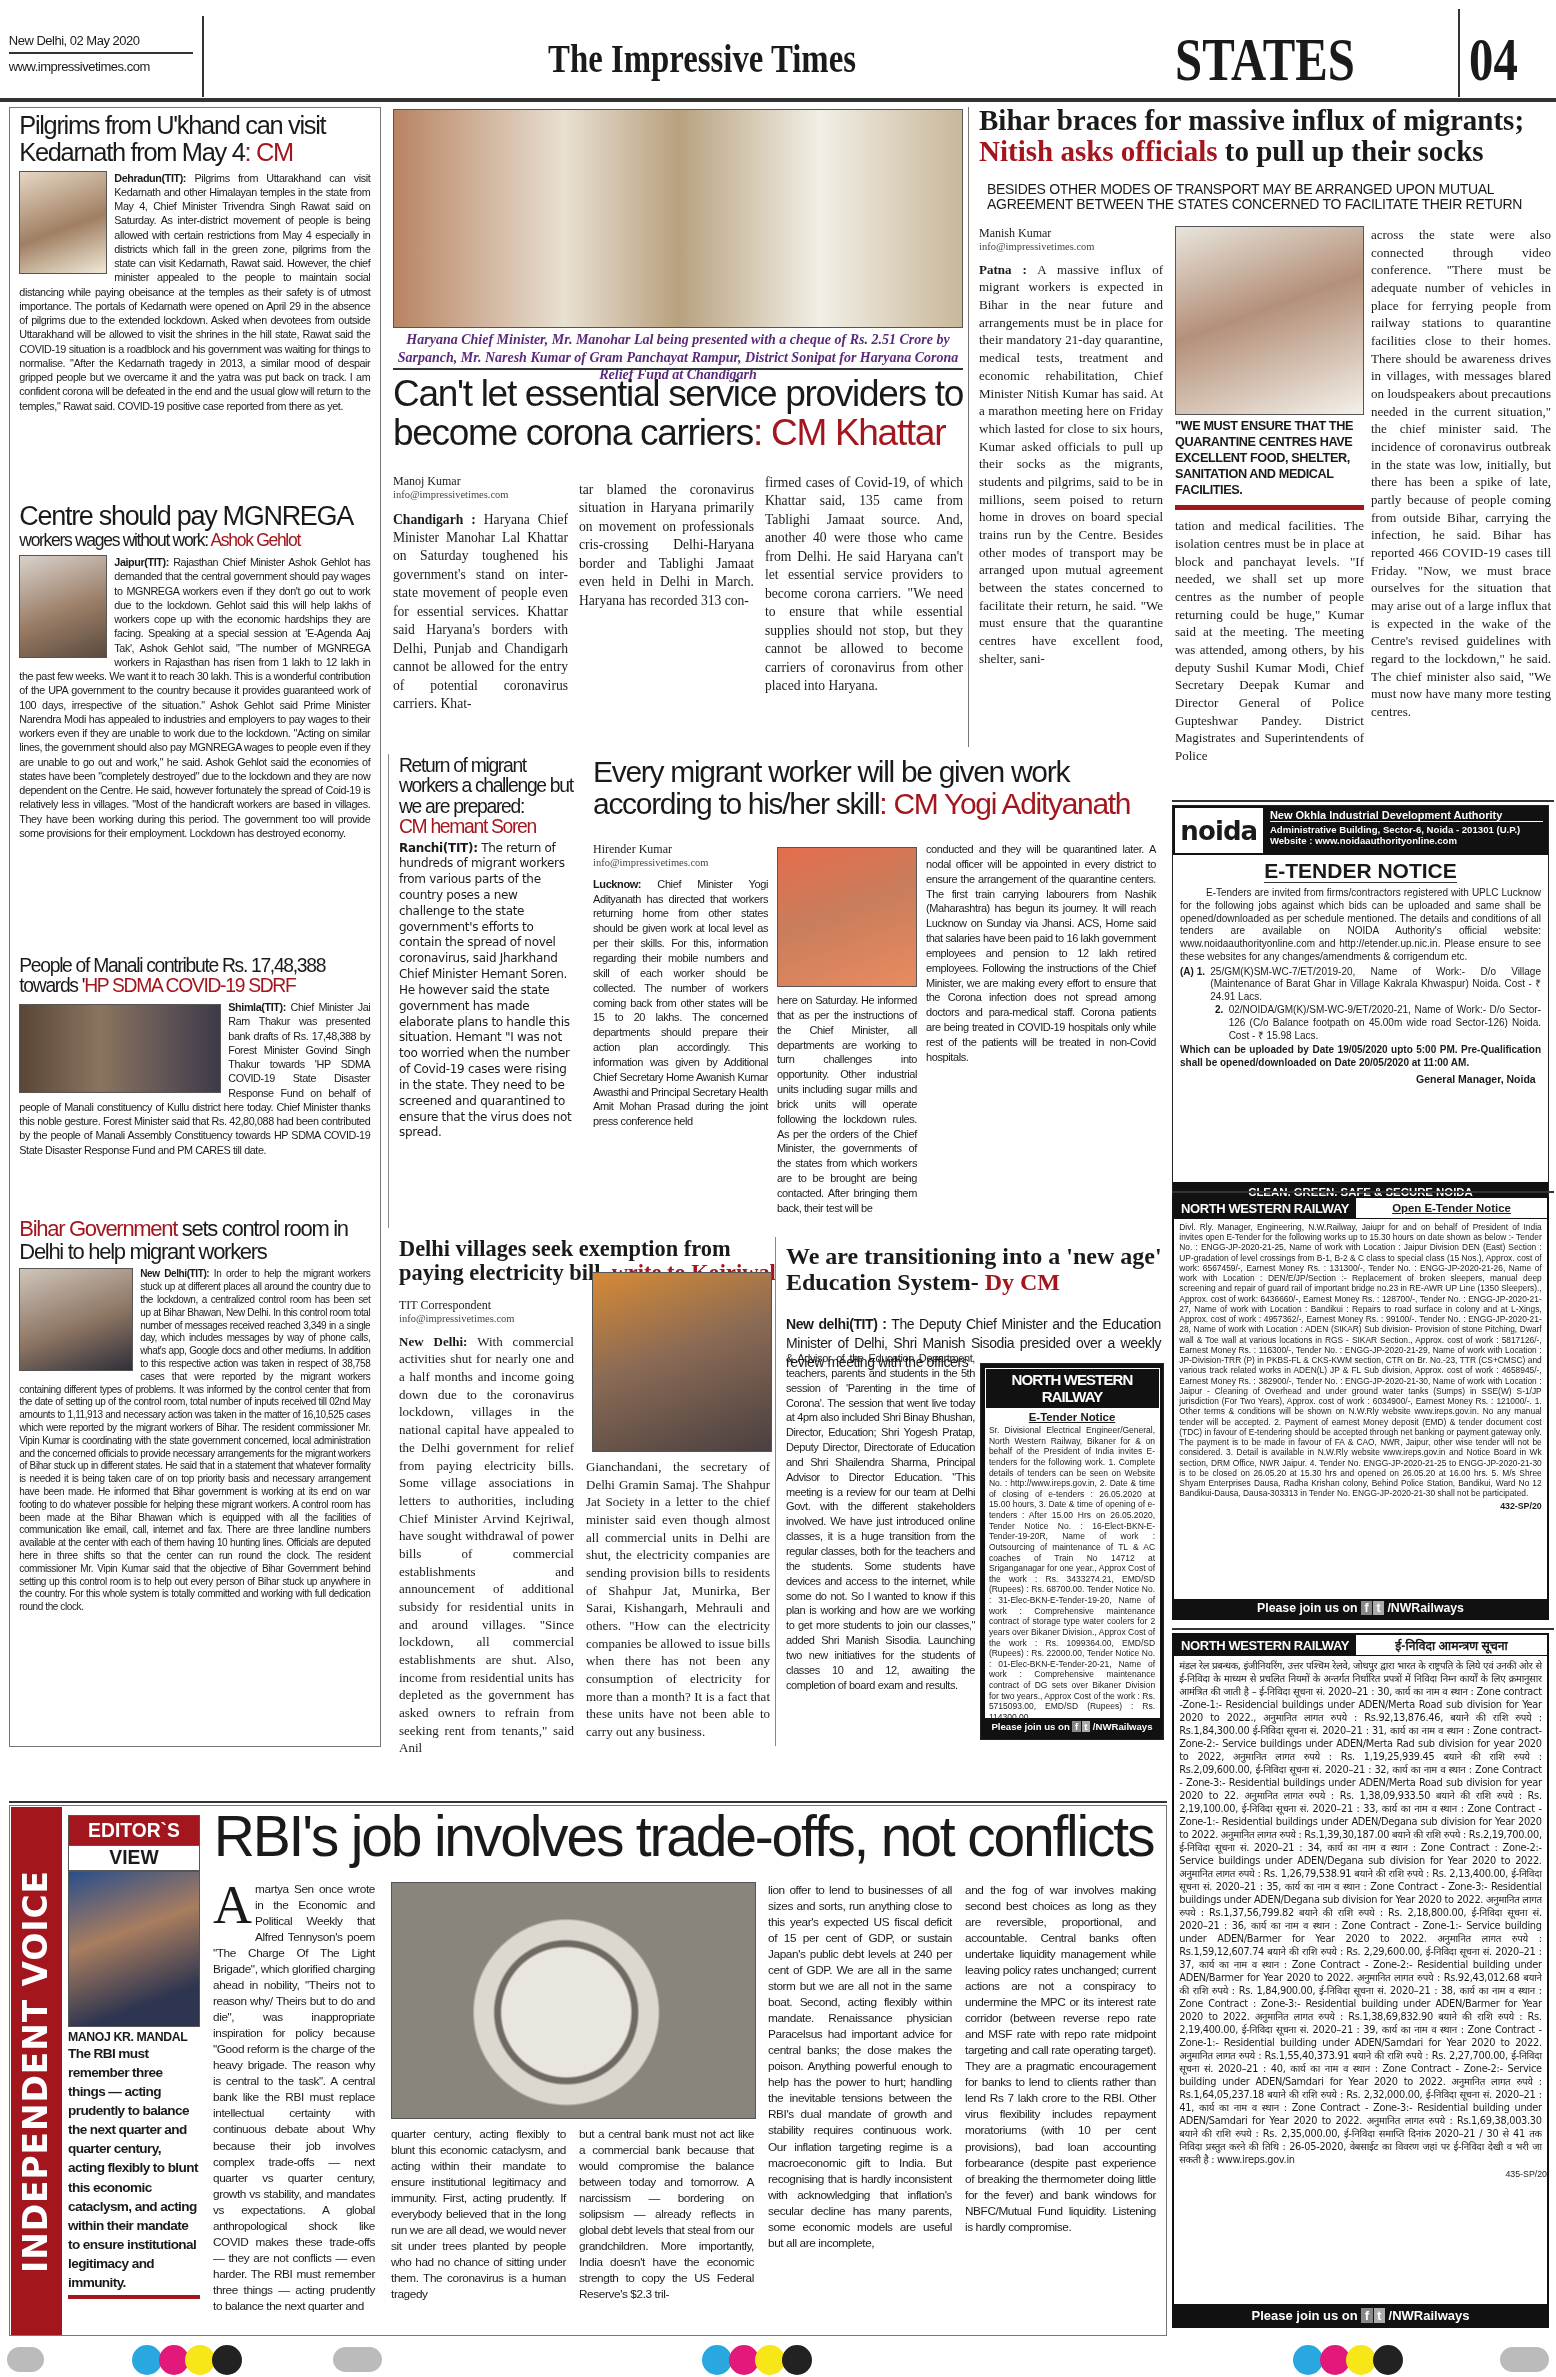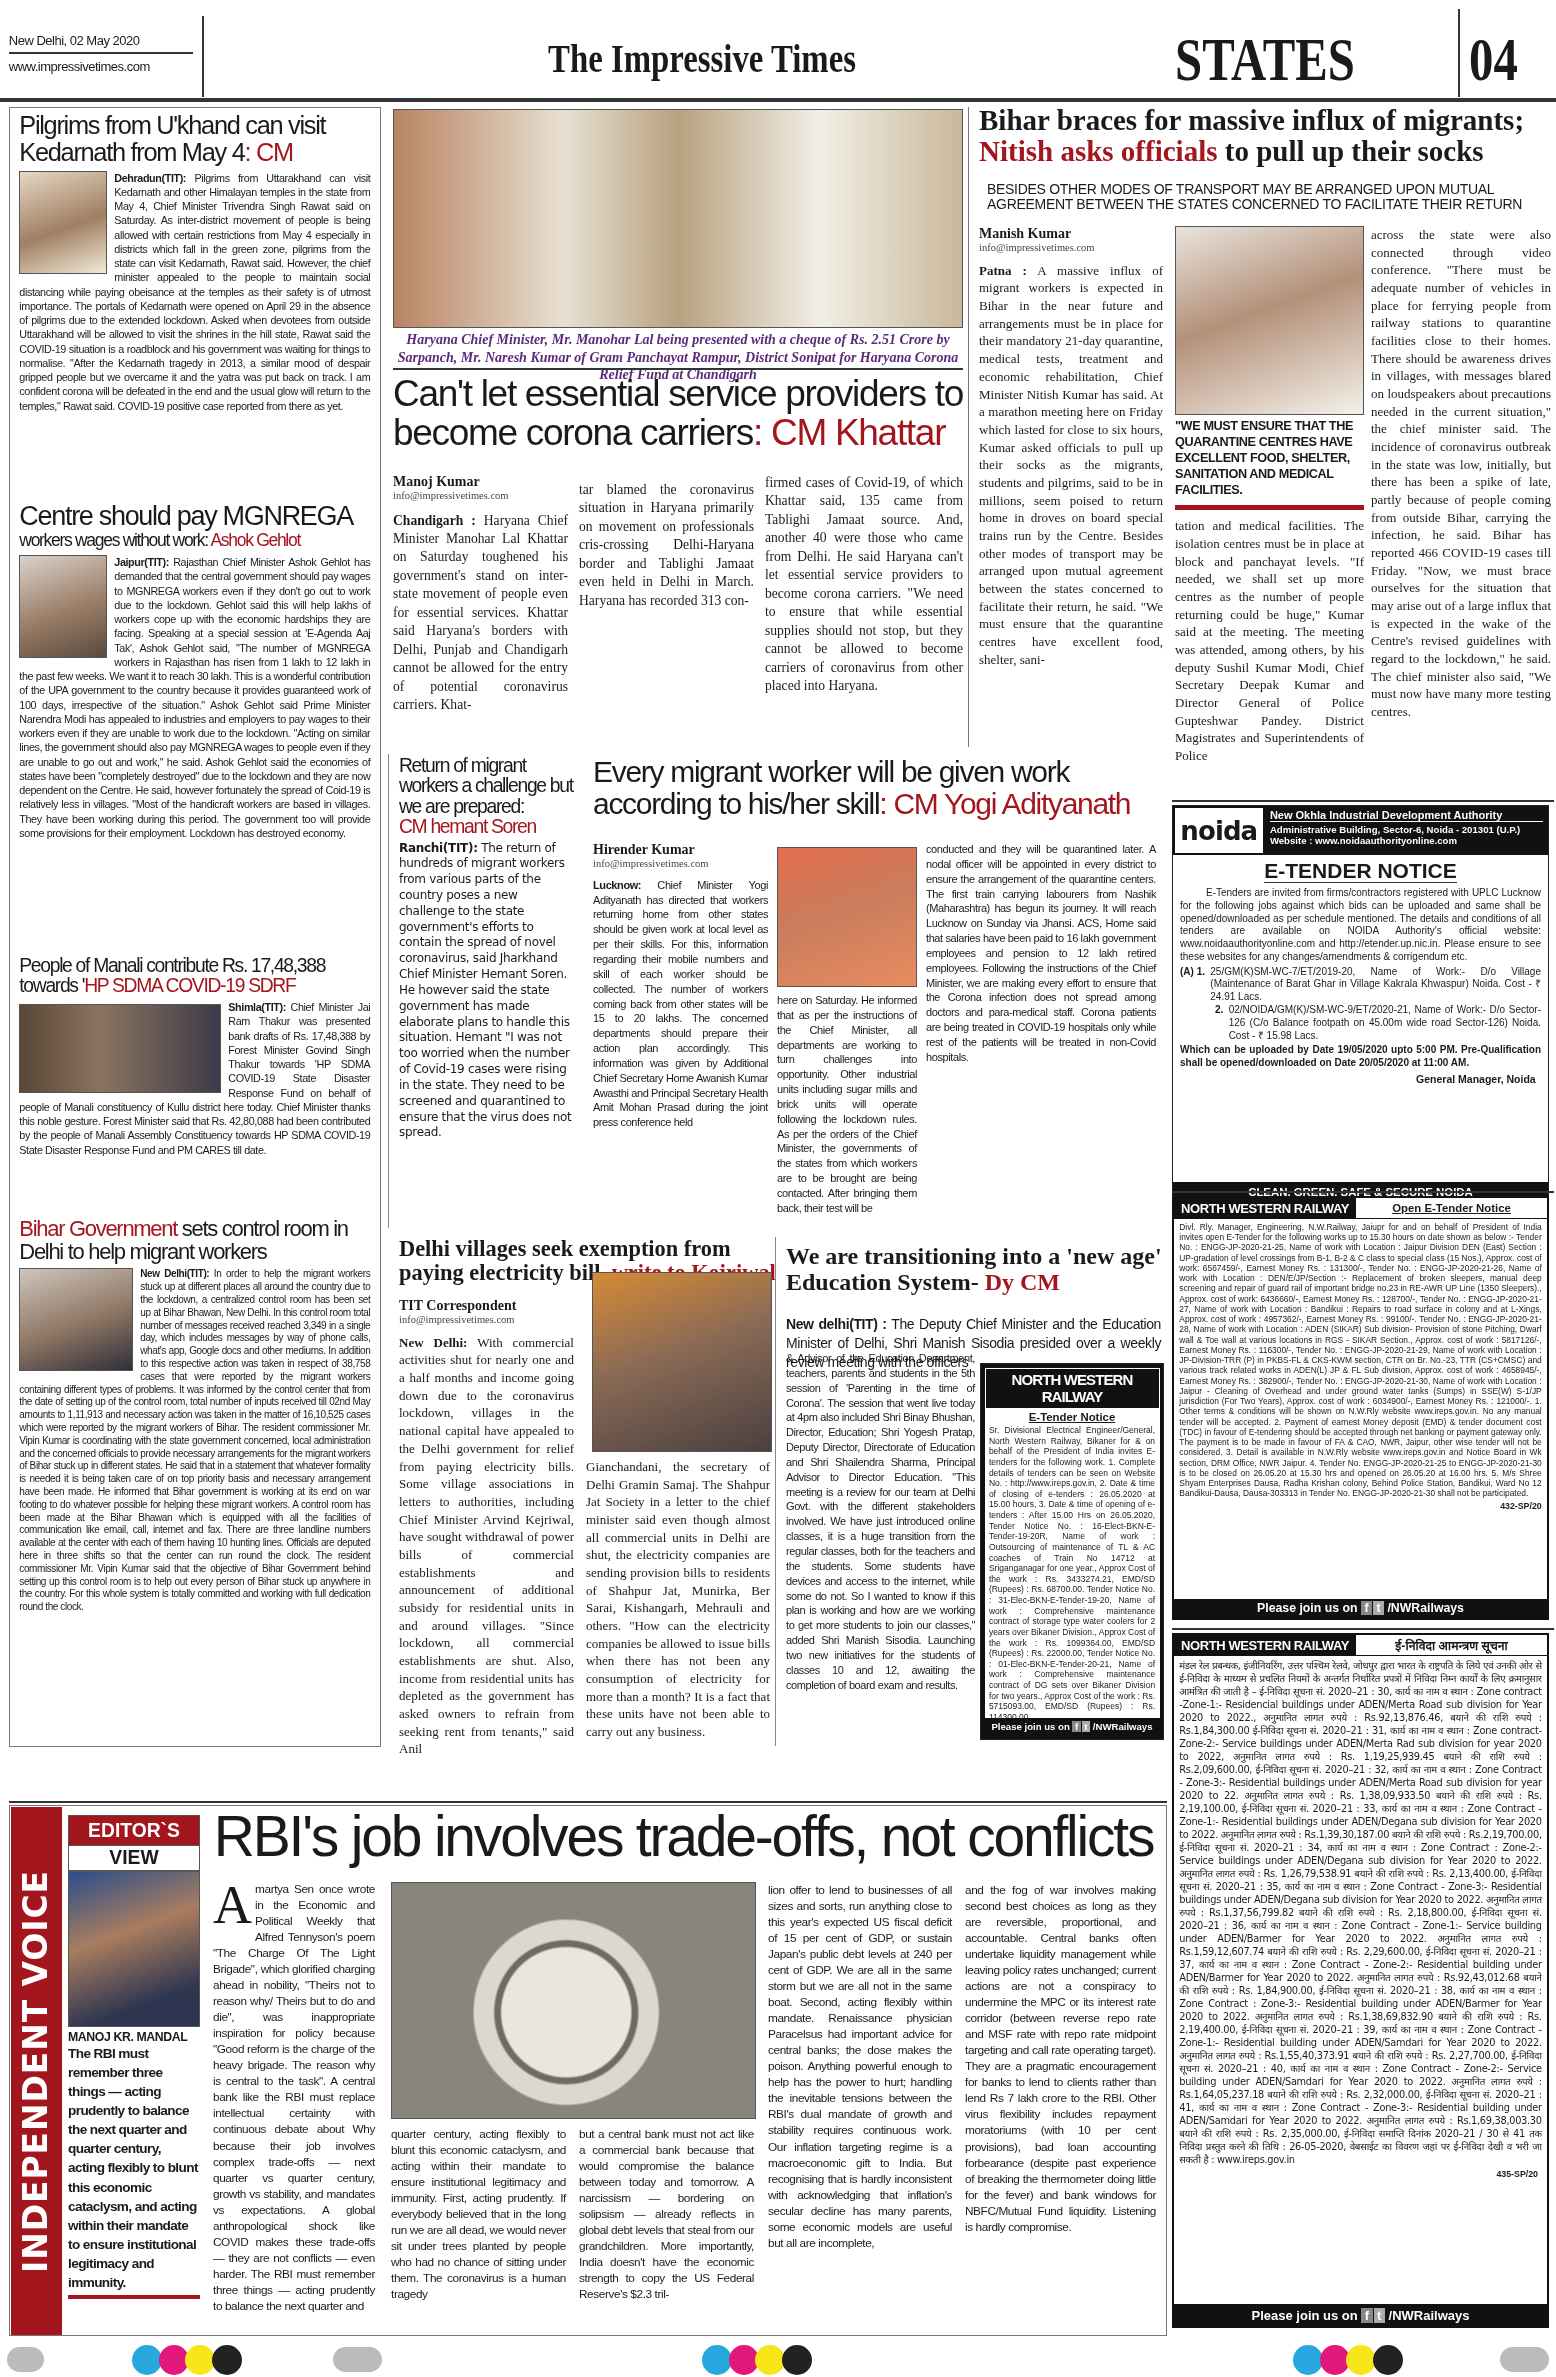--- a/index.html
+++ b/index.html
@@ -13,21 +13,21 @@
 .states{left:1175px;top:24.6px;font-size:61px;font-weight:bold;transform:scaleX(.8);transform-origin:left}
 .pgnum{left:1469px;top:24.6px;font-size:61px;font-weight:bold;transform:scaleX(.8);transform-origin:left}
 .vline{background:#333;width:1.8px}
 .hline{background:#333;height:2.6px}
 .box{border:1.3px solid #777}
 .h1{font-family:"Liberation Sans",sans-serif;font-weight:normal;letter-spacing:-1.3px;line-height:1.05}
 .h1s{font-family:"Liberation Serif",serif;font-weight:bold;line-height:1.08}
 .body{font-size:11.4px;line-height:1.35;text-align:justify;font-family:"Liberation Sans",sans-serif;letter-spacing:-0.4px}
 .bodys{font-size:13.6px;line-height:1.36;text-align:justify;font-family:"Liberation Serif",serif}
 .photo{background:linear-gradient(135deg,#b59c83,#6b5a4c 60%,#3d342c);border:0.9px solid #555}
-.byline{font-size:14px;font-weight:bold}
+.byline{font-size:12px;font-weight:normal}
 .email{font-size:10.5px;color:#444}
 .pull{font-family:"Liberation Sans",sans-serif;font-weight:bold;font-size:13px;line-height:1.25;letter-spacing:-0.4px;border-bottom:5.3px solid #a3161d;padding-bottom:7px}
 .caption{font-style:italic;font-weight:bold;color:#5b2a7a;font-size:14px;text-align:center;line-height:1.25}
 .ad{border:1.8px solid #222;background:#fff;font-family:"Liberation Sans",sans-serif}
 .adbar{background:#111;color:#fff;font-weight:bold;text-align:center}
 .adtext{font-size:9.6px;line-height:1.28;text-align:justify;padding:3.5px 7px}
 .ink{width:30px;height:30px;border-radius:50%;display:inline-block;margin-right:-3.5px}
 .grey-pill{background:#bbb;border-radius:17.5px;height:24.6px}
 </style>
 </head>
@@ -193,21 +193,21 @@
   <div class="adbar" style="position:absolute;bottom:0;left:0;right:0;font-size:12.3px;padding:2.6px 0"><span>Please join us on</span> <span style="background:#888;padding:0 3.5px">f</span><span style="background:#aaa;padding:0 3.5px;margin-left:0.9px">t</span> <span>/NWRailways</span></div>
 </div>
 
 <div class="abs hline" style="left:1172px;top:1628px;width:382px;height:1.8px"></div>
 <div class="abs ad" style="left:1172px;top:1633px;width:377px;height:695px;border:2.6px solid #111">
   <div style="display:flex;align-items:center;border-bottom:1.8px solid #111">
     <div class="adbar" style="font-size:13px;padding:2.6px 7px;letter-spacing:-0.4px">NORTH WESTERN RAILWAY</div>
     <div style="flex:1;text-align:center;font-weight:bold;font-size:12.3px">ई-निविदा आमन्त्रण सूचना</div>
   </div>
   <div class="adtext" style="font-size:9.8px;line-height:1.33;padding:2.6px 5.3px;font-family:'DejaVu Sans',sans-serif;letter-spacing:-0.3px">मंडल रेल प्रबन्धक, इंजीनियरिंग, उत्तर पश्चिम रेलवे, जोधपुर द्वारा भारत के राष्ट्रपति के लिये एवं उनकी ओर से ई-निविदा के माध्यम से प्रचलित नियमों के अन्तर्गत निर्धारित प्रपत्रों में निविदा निम्न कार्यों के लिए क्रमानुसार आमंत्रित की जाती है – ई-निविदा सूचना सं. 2020–21 : 30, कार्य का नाम व स्थान : Zone contract -Zone-1:- Residencial buildings under ADEN/Merta Road sub division for Year 2020 to 2022., अनुमानित लागत रुपये : Rs.92,13,876.46, बयाने की राशि रुपये : Rs.1,84,300.00 ई-निविदा सूचना सं. 2020–21 : 31, कार्य का नाम व स्थान : Zone contract- Zone-2:- Service buildings under ADEN/Merta Rad sub division for year 2020 to 2022, अनुमानित लागत रुपये : Rs. 1,19,25,939.45 बयाने की राशि रुपये : Rs.2,09,600.00, ई-निविदा सूचना सं. 2020–21 : 32, कार्य का नाम व स्थान : Zone Contract - Zone-3:- Residential buildings under ADEN/Merta Road sub division for year 2020 to 22. अनुमानित लागत रुपये : Rs. 1,38,09,933.50 बयाने की राशि रुपये : Rs. 2,19,100.00, ई-निविदा सूचना सं. 2020–21 : 33, कार्य का नाम व स्थान : Zone Contract - Zone-1:- Residential buildings under ADEN/Degana sub division for Year 2020 to 2022. अनुमानित लागत रुपये : Rs.1,39,30,187.00 बयाने की राशि रुपये : Rs.2,19,700.00, ई-निविदा सूचना सं. 2020–21 : 34, कार्य का नाम व स्थान : Zone Contract : Zone-2:- Service buildings under ADEN/Degana sub division for Year 2020 to 2022. अनुमानित लागत रुपये : Rs. 1,26,79,538.91 बयाने की राशि रुपये : Rs. 2,13,400.00, ई-निविदा सूचना सं. 2020–21 : 35, कार्य का नाम व स्थान : Zone Contract - Zone-3:- Residential buildings under ADEN/Degana sub division for Year 2020 to 2022. अनुमानित लागत रुपये : Rs.1,37,56,799.82 बयाने की राशि रुपये : Rs. 2,18,800.00, ई-निविदा सूचना सं. 2020–21 : 36, कार्य का नाम व स्थान : Zone Contract - Zone-1:- Service building under ADEN/Barmer for Year 2020 to 2022. अनुमानित लागत रुपये : Rs.1,59,12,607.74 बयाने की राशि रुपये : Rs. 2,29,600.00, ई-निविदा सूचना सं. 2020–21 : 37, कार्य का नाम व स्थान : Zone Contract - Zone-2:- Residential building under ADEN/Barmer for Year 2020 to 2022. अनुमानित लागत रुपये : Rs.92,43,012.68 बयाने की राशि रुपये : Rs. 1,84,900.00, ई-निविदा सूचना सं. 2020–21 : 38, कार्य का नाम व स्थान : Zone Contract : Zone-3:- Residential building under ADEN/Barmer for Year 2020 to 2022. अनुमानित लागत रुपये : Rs.1,38,69,832.90 बयाने की राशि रुपये : Rs. 2,19,400.00, ई-निविदा सूचना सं. 2020–21 : 39, कार्य का नाम व स्थान : Zone Contract - Zone-1:- Residential building under ADEN/Samdari for Year 2020 to 2022. अनुमानित लागत रुपये : Rs.1,55,40,373.91 बयाने की राशि रुपये : Rs. 2,27,700.00, ई-निविदा सूचना सं. 2020–21 : 40, कार्य का नाम व स्थान : Zone Contract - Zone-2:- Service building under ADEN/Samdari for Year 2020 to 2022. अनुमानित लागत रुपये : Rs.1,64,05,237.18 बयाने की राशि रुपये : Rs. 2,32,000.00, ई-निविदा सूचना सं. 2020–21 : 41, कार्य का नाम व स्थान : Zone Contract - Zone-3:- Residential building under ADEN/Samdari for Year 2020 to 2022. अनुमानित लागत रुपये : Rs.1,69,38,003.30 बयाने की राशि रुपये : Rs. 2,35,000.00, ई-निविदा समाप्ति दिनांक 2020–21 / 30 से 41 तक निविदा प्रस्तुत करने की तिथि : 26-05-2020, वेबसाईट का विवरण जहां पर ई-निविदा देखी व भरी जा सकती है : www.ireps.gov.in</div>
-  <div style="text-align:right;font-size:8.8px;font-weight:bold;padding-right:9px">435-SP/20</div>
+  <div style="text-align:right;font-size:8.8px;font-weight:normal;padding-right:0">435-SP/20</div>
   <div class="adbar" style="position:absolute;bottom:0;left:0;right:0;font-size:13px;padding:3.5px 0"><span>Please join us on</span> <span style="background:#888;padding:0 3.5px">f</span><span style="background:#aaa;padding:0 3.5px;margin-left:0.9px">t</span> <span>/NWRailways</span></div>
 </div>
 
 <div class="abs hline" style="left:8.8px;top:1801px;width:1158px;height:1.8px"></div>
 <div class="abs" style="left:8.8px;top:1805px;width:1158px;height:531px;border:1.3px solid #777"></div>
 <div class="abs" style="left:10.5px;top:1807px;width:51px;height:528px;background:#a3161d;display:flex;align-items:center;justify-content:center">
   <div style="transform:rotate(-90deg);white-space:nowrap;color:#fff;font-family:'DejaVu Sans',sans-serif;font-weight:bold;font-size:33px;letter-spacing:0.9px">INDEPENDENT VOICE</div>
 </div>
 <div class="abs" style="left:68px;top:1815px;width:132px">
   <div style="background:#a3161d;color:#fff;text-align:center;font-family:'Liberation Sans',sans-serif;font-weight:bold;font-size:19.3px;padding:3.5px 0;border:0.9px solid #555">EDITOR`S</div>

